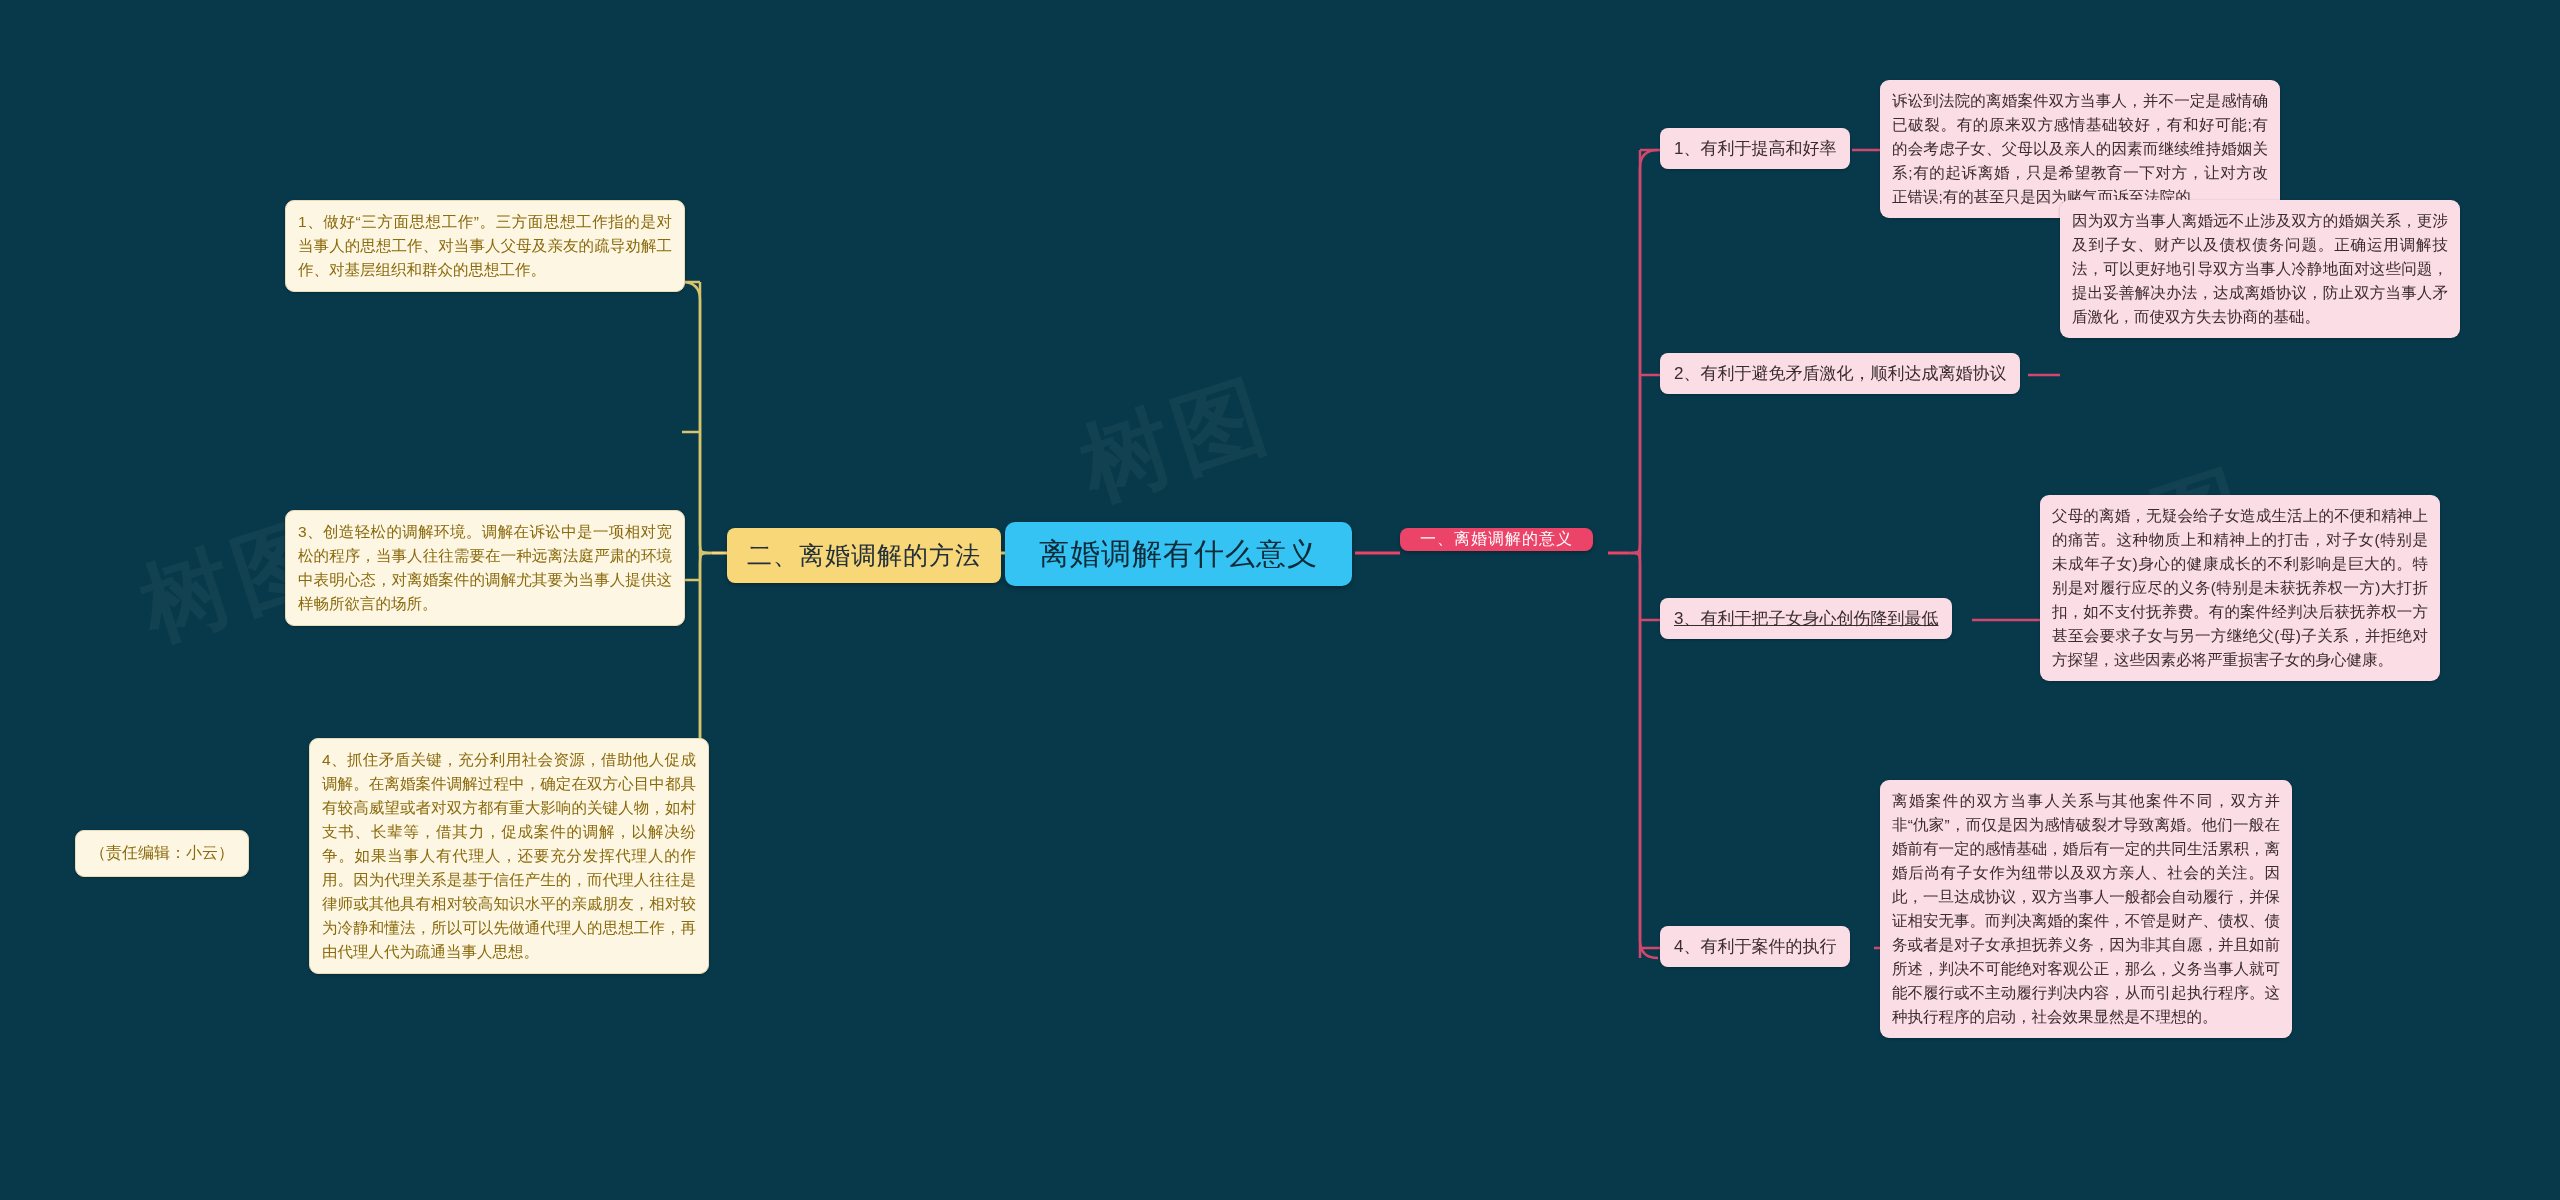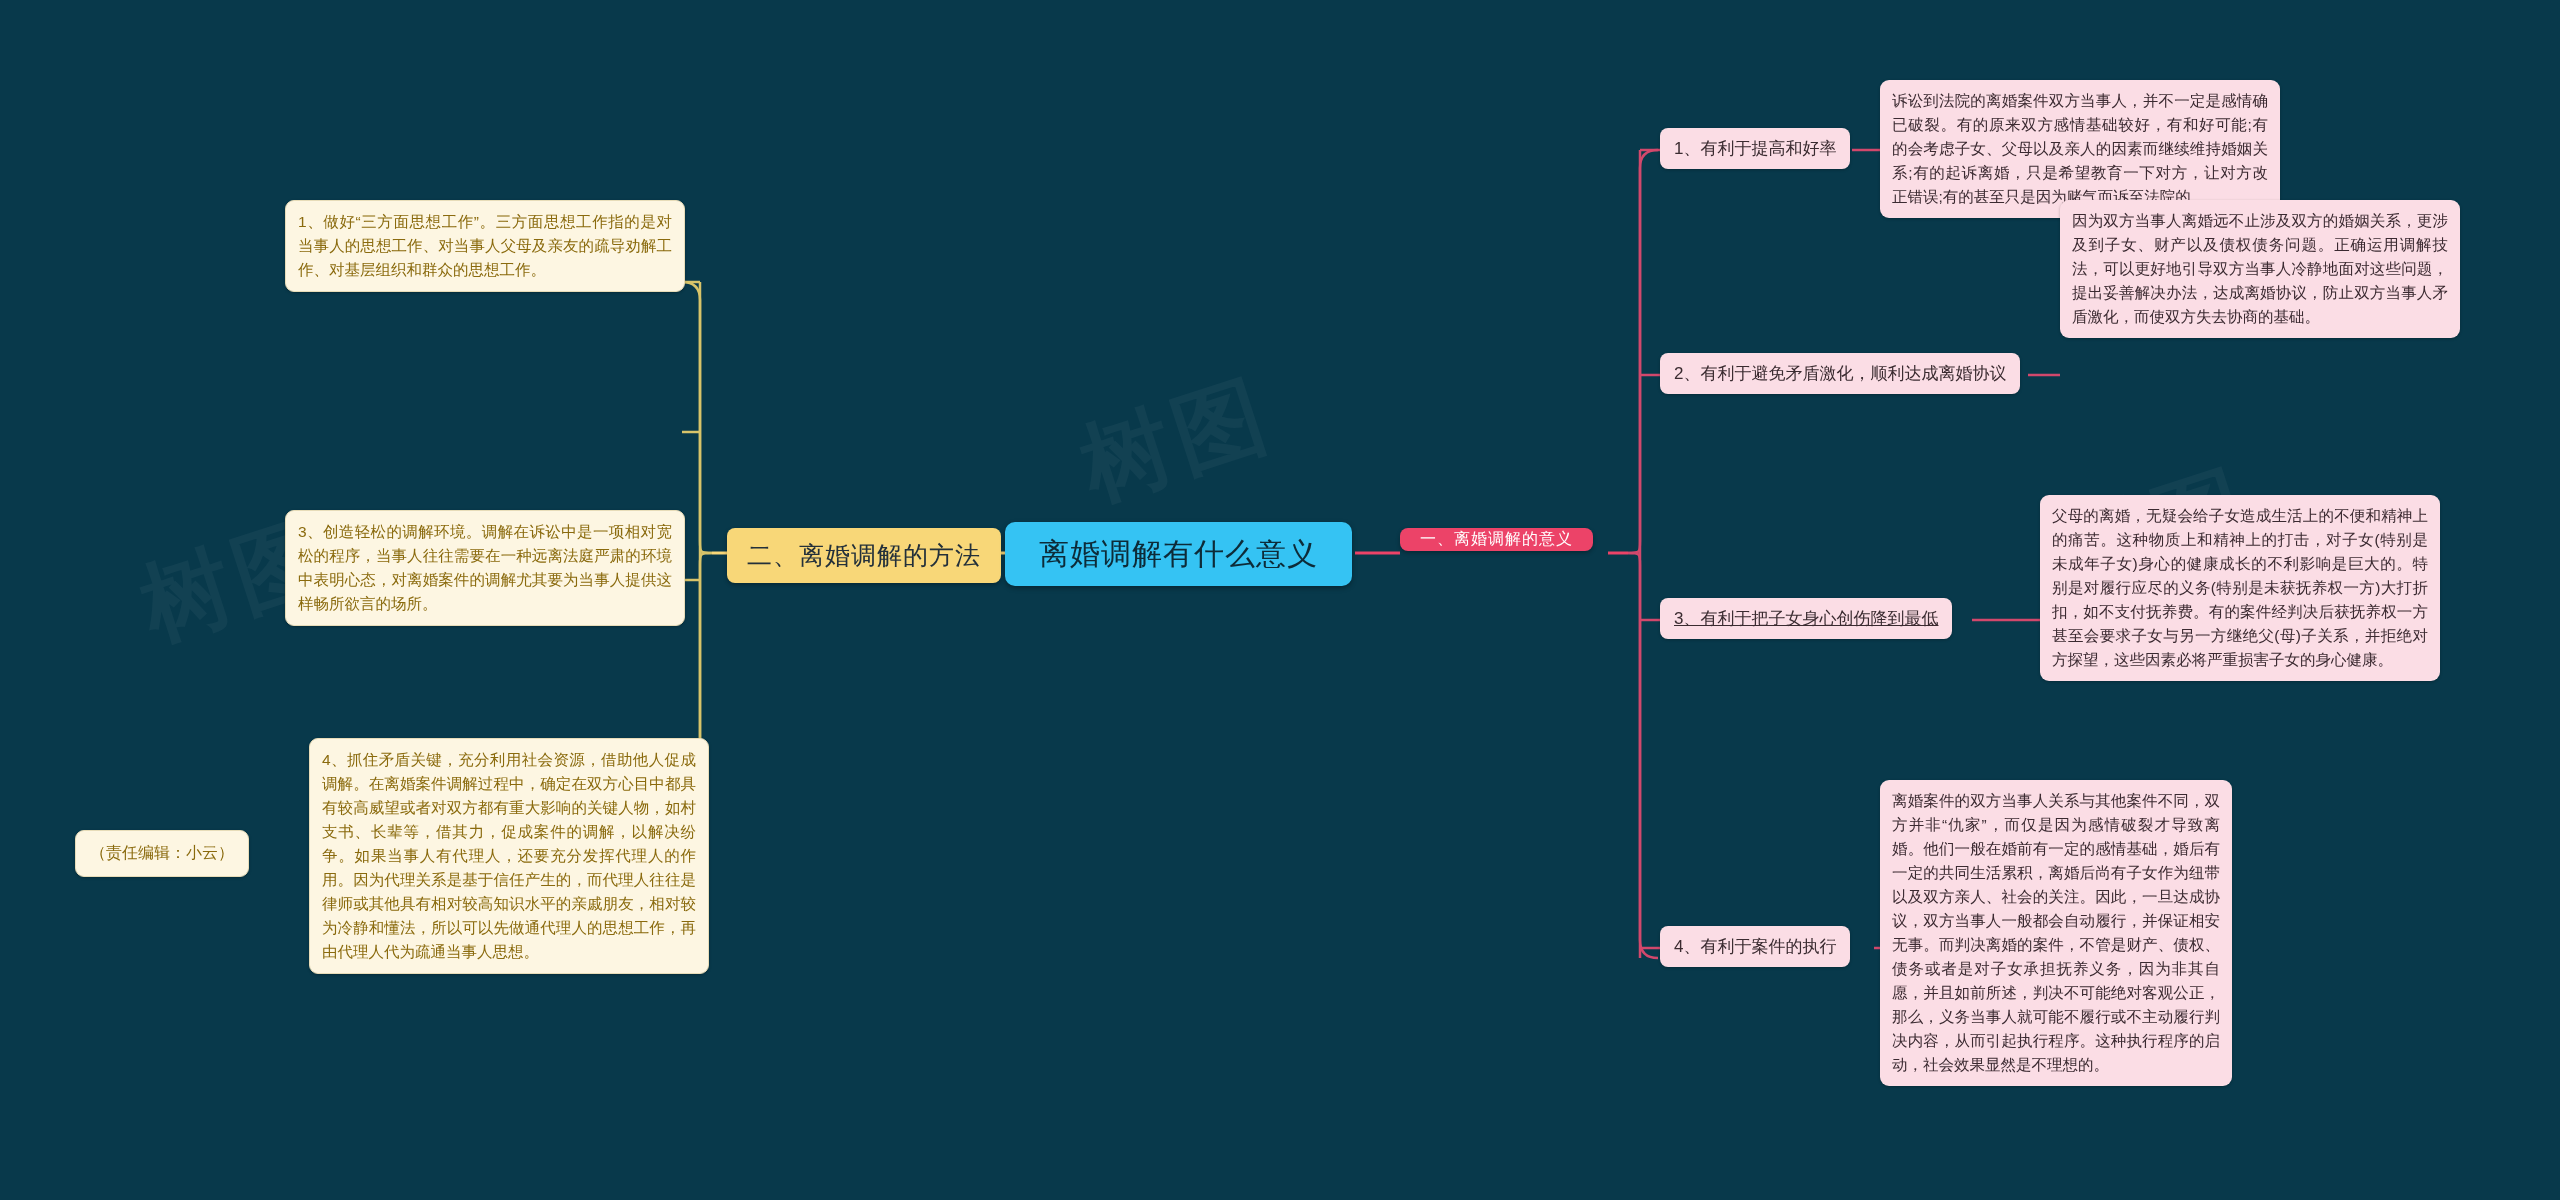--- a/index.html
+++ b/index.html
@@ -185,15 +185,15 @@
   <div class="node sub-pink" style="left:1660px;top:128px;">1、有利于提高和好率</div>
   <div class="node leaf-pink" style="left:1880px;top:80px;width:400px;">诉讼到法院的离婚案件双方当事人，并不一定是感情确已破裂。有的原来双方感情基础较好，有和好可能;有的会考虑子女、父母以及亲人的因素而继续维持婚姻关系;有的起诉离婚，只是希望教育一下对方，让对方改正错误;有的甚至只是因为赌气而诉至法院的。</div>
 
   <div class="node sub-pink" style="left:1660px;top:353px;">2、有利于避免矛盾激化，顺利达成离婚协议</div>
   <div class="node leaf-pink" style="left:2060px;top:200px;width:400px;">因为双方当事人离婚远不止涉及双方的婚姻关系，更涉及到子女、财产以及债权债务问题。正确运用调解技法，可以更好地引导双方当事人冷静地面对这些问题，提出妥善解决办法，达成离婚协议，防止双方当事人矛盾激化，而使双方失去协商的基础。</div>
 
   <div class="node sub-pink" style="left:1660px;top:598px;text-decoration:underline;">3、有利于把子女身心创伤降到最低</div>
   <div class="node leaf-pink" style="left:2040px;top:495px;width:400px;">父母的离婚，无疑会给子女造成生活上的不便和精神上的痛苦。这种物质上和精神上的打击，对子女(特别是未成年子女)身心的健康成长的不利影响是巨大的。特别是对履行应尽的义务(特别是未获抚养权一方)大打折扣，如不支付抚养费。有的案件经判决后获抚养权一方甚至会要求子女与另一方继绝父(母)子关系，并拒绝对方探望，这些因素必将严重损害子女的身心健康。</div>
 
   <div class="node sub-pink" style="left:1660px;top:926px;">4、有利于案件的执行</div>
-  <div class="node leaf-pink" style="left:1880px;top:780px;width:352px;">离婚案件的双方当事人关系与其他案件不同，双方并非“仇家”，而仅是因为感情破裂才导致离婚。他们一般在婚前有一定的感情基础，婚后有一定的共同生活累积，离婚后尚有子女作为纽带以及双方亲人、社会的关注。因此，一旦达成协议，双方当事人一般都会自动履行，并保证相安无事。而判决离婚的案件，不管是财产、债权、债务或者是对子女承担抚养义务，因为非其自愿，并且如前所述，判决不可能绝对客观公正，那么，义务当事人就可能不履行或不主动履行判决内容，从而引起执行程序。这种执行程序的启动，社会效果显然是不理想的。</div>
+  <div class="node leaf-pink" style="left:1880px;top:780px;width:412px;">离婚案件的双方当事人关系与其他案件不同，双方并非“仇家”，而仅是因为感情破裂才导致离婚。他们一般在婚前有一定的感情基础，婚后有一定的共同生活累积，离婚后尚有子女作为纽带以及双方亲人、社会的关注。因此，一旦达成协议，双方当事人一般都会自动履行，并保证相安无事。而判决离婚的案件，不管是财产、债权、债务或者是对子女承担抚养义务，因为非其自愿，并且如前所述，判决不可能绝对客观公正，那么，义务当事人就可能不履行或不主动履行判决内容，从而引起执行程序。这种执行程序的启动，社会效果显然是不理想的。</div>
 
 </div>
 
 </body></html>

